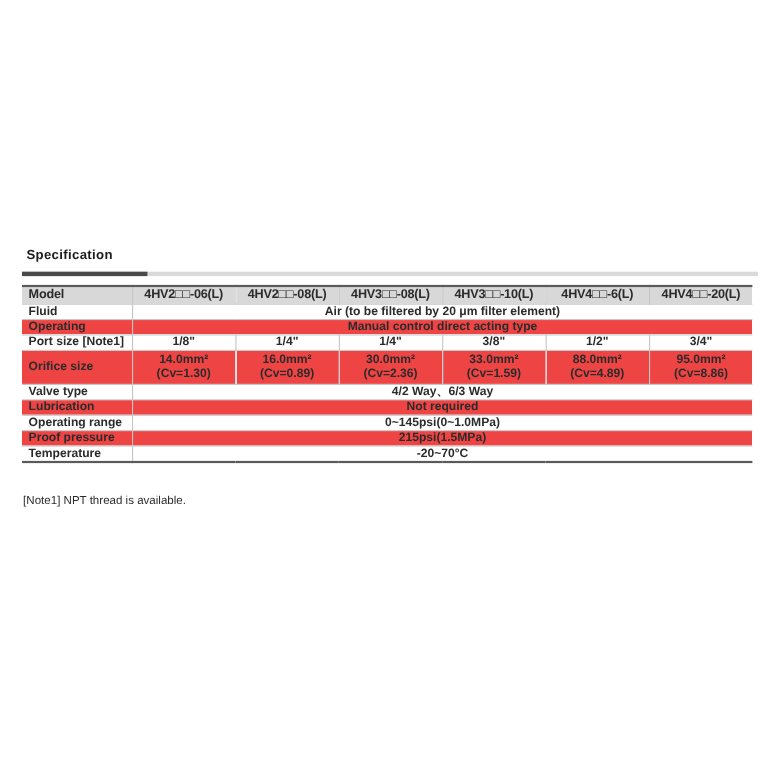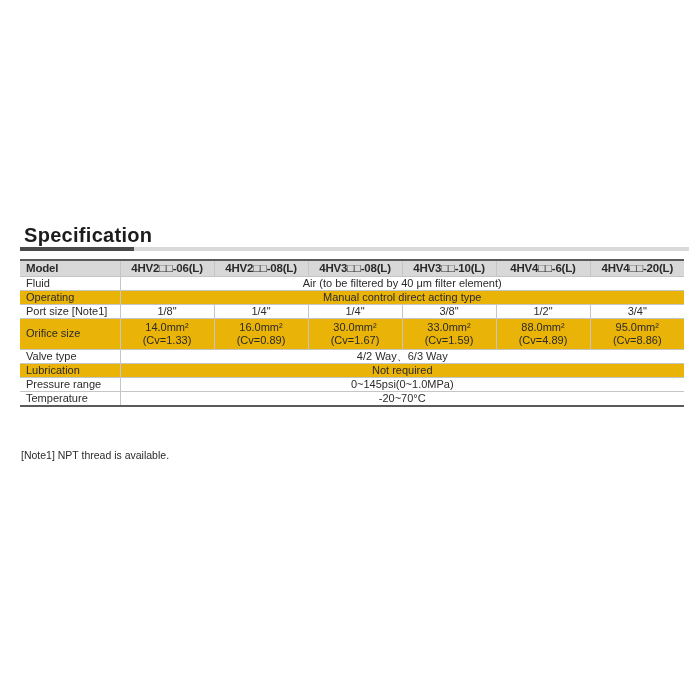--- a/index.html
+++ b/index.html
@@ -6,21 +6,21 @@
   html, body { margin: 0; padding: 0; }
   body {
     width: 700px; height: 700px;
     background: #ffffff;
     font-family: "Liberation Sans", sans-serif;
     color: #2b2b2b;
     position: relative;
   }
   .title {
     position: absolute; left: 24px; top: 224px;
-    font-size: 20px; font-weight: bold; color: #1c1c1c;
+    font-size: 12px; font-weight: bold; color: #1c1c1c;
     letter-spacing: 0.3px;
   }
   .title-rule {
     position: absolute; left: 20px; top: 247px;
     width: 669px; height: 4px; background: #d9d9d9;
   }
   .title-rule-dark { width: 114px; height: 4px; background: #4a4a4a; }
 
   table.spec {
     position: absolute; left: 20px; top: 259px;
@@ -31,33 +31,33 @@
     border-bottom: 2px solid #5a5a5a;
   }
   .spec th, .spec td {
     border: 1px solid #c5c5c5;
     padding: 0 2px;
     text-align: center;
     height: 14px;
     line-height: 13px;
     white-space: nowrap;
     overflow: hidden;
-    font-weight: normal;
+    font-weight: bold;
   }
   .spec th:first-child, .spec td:first-child { border-left: none; }
   .spec th:last-child,  .spec td:last-child  { border-right: none; }
   .spec thead th {
     background: #d8d8d8;
     font-weight: bold;
     height: 16px;
     font-size: 11.5px;
     letter-spacing: -0.2px;
   }
   .spec .lbl { text-align: left; padding-left: 6px; }
-  .spec tr.alt td { background: #eab308; }
+  .spec tr.alt td { background: #ef4444; }
   .spec tr.orifice td { height: 31px; }
   .spec tr.orifice .two-line div { line-height: 13px; }
 
   .note {
     position: absolute; left: 21px; top: 449px;
     font-size: 10.5px; color: #2b2b2b;
   }
 </style>
 </head>
 <body>
@@ -84,48 +84,48 @@
       <th>4HV2□□-08(L)</th>
       <th>4HV3□□-08(L)</th>
       <th>4HV3□□-10(L)</th>
       <th>4HV4□□-6(L)</th>
       <th>4HV4□□-20(L)</th>
     </tr>
   </thead>
   <tbody>
     <tr>
       <td class="lbl">Fluid</td>
-      <td colspan="6">Air (to be filtered by 40 μm filter element)</td>
+      <td colspan="6">Air (to be filtered by 20 μm filter element)</td>
     </tr>
     <tr class="alt">
       <td class="lbl">Operating</td>
       <td colspan="6">Manual control direct acting type</td>
     </tr>
     <tr>
       <td class="lbl">Port size [Note1]</td>
       <td>1/8"</td>
       <td>1/4"</td>
       <td>1/4"</td>
       <td>3/8"</td>
       <td>1/2"</td>
       <td>3/4"</td>
     </tr>
     <tr class="alt orifice">
       <td class="lbl">Orifice size</td>
       <td class="two-line">
         <div>14.0mm²</div>
-        <div>(Cv=1.33)</div>
+        <div>(Cv=1.30)</div>
       </td>
       <td class="two-line">
         <div>16.0mm²</div>
         <div>(Cv=0.89)</div>
       </td>
       <td class="two-line">
         <div>30.0mm²</div>
-        <div>(Cv=1.67)</div>
+        <div>(Cv=2.36)</div>
       </td>
       <td class="two-line">
         <div>33.0mm²</div>
         <div>(Cv=1.59)</div>
       </td>
       <td class="two-line">
         <div>88.0mm²</div>
         <div>(Cv=4.89)</div>
       </td>
       <td class="two-line">
@@ -135,22 +135,26 @@
     </tr>
     <tr>
       <td class="lbl">Valve type</td>
       <td colspan="6">4/2 Way、6/3 Way</td>
     </tr>
     <tr class="alt">
       <td class="lbl">Lubrication</td>
       <td colspan="6">Not required</td>
     </tr>
     <tr>
-      <td class="lbl">Pressure range</td>
+      <td class="lbl">Operating range</td>
       <td colspan="6">0~145psi(0~1.0MPa)</td>
+    </tr>
+    <tr class="alt">
+      <td class="lbl">Proof pressure</td>
+      <td colspan="6">215psi(1.5MPa)</td>
     </tr>
     <tr>
       <td class="lbl">Temperature</td>
       <td colspan="6">-20~70°C</td>
     </tr>
   </tbody>
 </table>
 
 <div class="note">[Note1] NPT thread is available.</div>
 

